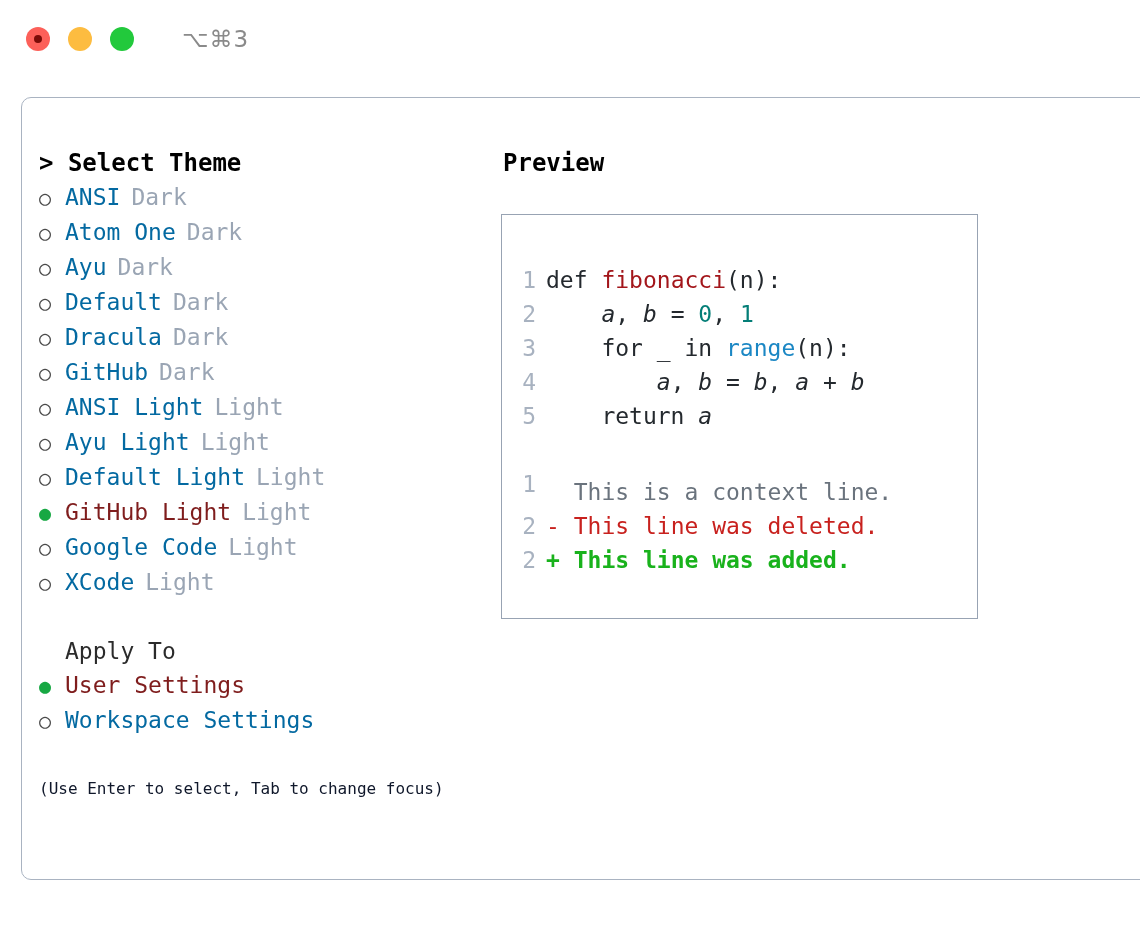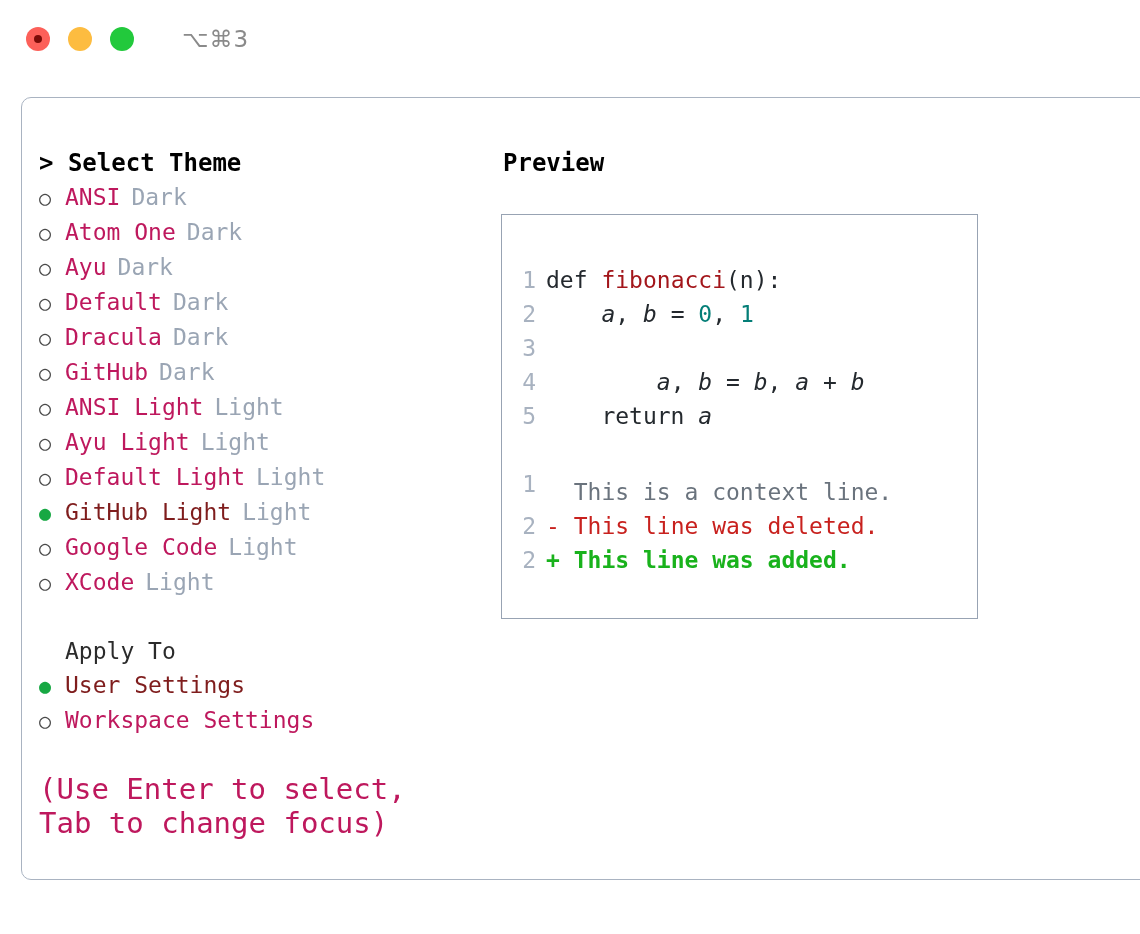--- a/index.html
+++ b/index.html
@@ -92,38 +92,38 @@
     font-size: 23px;
     white-space: pre;
   }
   .opt .bullet {
     width: 26px;
     flex: 0 0 26px;
     color: #4a4a4a;
     font-size: 20px;
   }
   .opt.sel .bullet { color: #17a843; }
-  .opt .name  { color: #be185d; }
+  .opt .name  { color: #0369a1; }
   .opt.sel .name { color: #7f1d1d; }
   .opt .badge { color: #9aa5b4; margin-left: 11px; }
 
   .spacer-row { height: 34px; }
 
   .group-label {
     padding-left: 26px;
     font-size: 23px;
     color: #2b2b2b;
     line-height: 34px;
     white-space: pre;
   }
 
   .hint {
     margin-top: 34px;
-    color: #be185d;
-    font-size: 29px;
+    color: #0f172a;
+    font-size: 16px;
     line-height: 34px;
     width: 410px;
     white-space: pre-wrap;
   }
 
   
   .preview-title {
     font-size: 24px;
     font-weight: bold;
     color: #000000;
@@ -219,21 +219,21 @@
           <div class="hint">(Use Enter to select, Tab to change focus)</div>
         </div>
 
         <div class="col-right">
           <div class="preview-title">Preview</div>
 
           <div class="preview-box">
             <div id="code-block">
                 <div class="code-line"><span class="gutter">1</span><span class="code-body"><span class="tok-def">def </span><span class="tok-fn">fibonacci</span><span class="tok-plain">(n):</span></span></div>
                 <div class="code-line"><span class="gutter">2</span><span class="code-body"><span class="tok-plain">    </span><span class="tok-var">a</span><span class="tok-plain">, </span><span class="tok-var">b</span><span class="tok-plain"> = </span><span class="tok-num">0</span><span class="tok-plain">, </span><span class="tok-num">1</span></span></div>
-                <div class="code-line"><span class="gutter">3</span></div>
+                <div class="code-line"><span class="gutter">3</span><span class="code-body"><span class="tok-plain">    for _ in </span><span class="tok-builtin">range</span><span class="tok-plain">(n):</span></span></div>
                 <div class="code-line"><span class="gutter">4</span><span class="code-body"><span class="tok-plain">        </span><span class="tok-var">a</span><span class="tok-plain">, </span><span class="tok-var">b</span><span class="tok-plain"> = </span><span class="tok-var">b</span><span class="tok-plain">, </span><span class="tok-var">a</span><span class="tok-plain"> + </span><span class="tok-var">b</span></span></div>
                 <div class="code-line"><span class="gutter">5</span><span class="code-body"><span class="tok-plain">    return </span><span class="tok-var">a</span></span></div>
               </div>
             <div class="blank-line"></div>
             <div id="diff-block">
                 <div class="code-line"><span class="gutter">1</span><span class="diff-ctx"><span>  </span><span>This is a context line.</span></span></div>
                 <div class="code-line"><span class="gutter">2</span><span class="diff-del"><span>- </span><span>This line was deleted.</span></span></div>
                 <div class="code-line"><span class="gutter">2</span><span class="diff-add"><span>+ </span><span>This line was added.</span></span></div>
               </div>
           </div>

